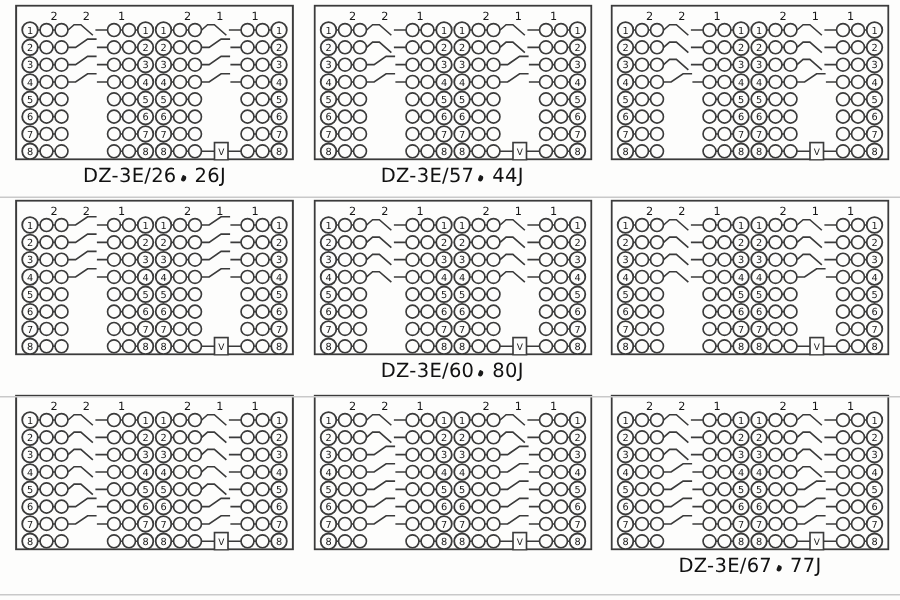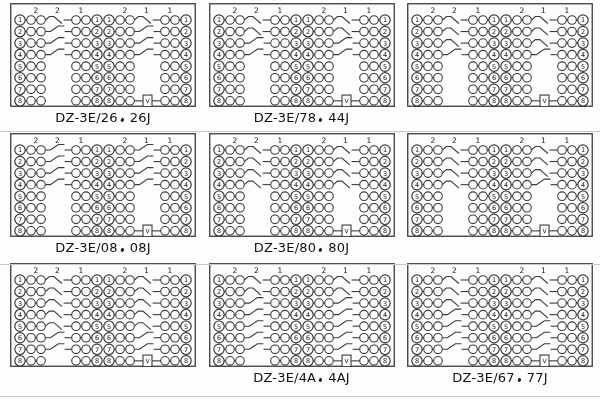--- a/index.html
+++ b/index.html
@@ -408,21 +408,21 @@
             <circle cx="120" cy="97.85000000000001" r="4.3" fill="#fdfdfc" stroke="#3b3b3b" stroke-width="1.1"></circle>
             <circle cx="155" cy="97.85000000000001" r="4.3" fill="#fdfdfc" stroke="#3b3b3b" stroke-width="1.1"></circle>
             <circle cx="165" cy="97.85000000000001" r="4.3" fill="#fdfdfc" stroke="#3b3b3b" stroke-width="1.1"></circle>
             <circle cx="99" cy="97.85000000000001" r="5.2" fill="#fdfdfc" stroke="#3b3b3b" stroke-width="1.2"></circle>
             <text x="99" y="100.25000000000001" font-size="6.5" text-anchor="middle" fill="#161616">8</text>
             <circle cx="176" cy="97.85000000000001" r="5.2" fill="#fdfdfc" stroke="#3b3b3b" stroke-width="1.2"></circle>
             <text x="176" y="100.25000000000001" font-size="6.5" text-anchor="middle" fill="#161616">8</text>
           </g>
         </svg>
         <div class="caption">
-          <span>DZ-3E/78</span>
+          <span>DZ-3E/57</span>
           <span class="csep"></span>
           <span>44J</span>
         </div>
       </div>
       <div class="cell">
         <svg class="diagram" width="186" height="104" viewBox="0 0 186 104">
           <rect x="0.75" y="0.75" width="184.5" height="102.5" fill="none" stroke="#3b3b3b" stroke-width="1.3"></rect>
           <g>
             <text x="26" y="10" font-size="7.5" text-anchor="middle" fill="#161616">2</text>
             <text x="47.5" y="10" font-size="7.5" text-anchor="middle" fill="#161616">2</text>
@@ -802,25 +802,20 @@
             <circle cx="110" cy="97.85000000000001" r="4.3" fill="#fdfdfc" stroke="#3b3b3b" stroke-width="1.1"></circle>
             <circle cx="120" cy="97.85000000000001" r="4.3" fill="#fdfdfc" stroke="#3b3b3b" stroke-width="1.1"></circle>
             <circle cx="155" cy="97.85000000000001" r="4.3" fill="#fdfdfc" stroke="#3b3b3b" stroke-width="1.1"></circle>
             <circle cx="165" cy="97.85000000000001" r="4.3" fill="#fdfdfc" stroke="#3b3b3b" stroke-width="1.1"></circle>
             <circle cx="99" cy="97.85000000000001" r="5.2" fill="#fdfdfc" stroke="#3b3b3b" stroke-width="1.2"></circle>
             <text x="99" y="100.25000000000001" font-size="6.5" text-anchor="middle" fill="#161616">8</text>
             <circle cx="176" cy="97.85000000000001" r="5.2" fill="#fdfdfc" stroke="#3b3b3b" stroke-width="1.2"></circle>
             <text x="176" y="100.25000000000001" font-size="6.5" text-anchor="middle" fill="#161616">8</text>
           </g>
         </svg>
-        <div class="caption">
-          <span>DZ-3E/08</span>
-          <span class="csep"></span>
-          <span>08J</span>
-        </div>
       </div>
       <div class="cell">
         <svg class="diagram" width="186" height="104" viewBox="0 0 186 104">
           <rect x="0.75" y="0.75" width="184.5" height="102.5" fill="none" stroke="#3b3b3b" stroke-width="1.3"></rect>
           <g>
             <text x="26" y="10" font-size="7.5" text-anchor="middle" fill="#161616">2</text>
             <text x="47.5" y="10" font-size="7.5" text-anchor="middle" fill="#161616">2</text>
             <text x="71" y="10" font-size="7.5" text-anchor="middle" fill="#161616">1</text>
             <line x1="10" y1="17" x2="31" y2="17" stroke="#3b3b3b" stroke-width="1.1"></line>
             <line x1="66" y1="17" x2="87" y2="17" stroke="#3b3b3b" stroke-width="1.1"></line>
@@ -1003,21 +998,21 @@
             <circle cx="120" cy="97.85000000000001" r="4.3" fill="#fdfdfc" stroke="#3b3b3b" stroke-width="1.1"></circle>
             <circle cx="155" cy="97.85000000000001" r="4.3" fill="#fdfdfc" stroke="#3b3b3b" stroke-width="1.1"></circle>
             <circle cx="165" cy="97.85000000000001" r="4.3" fill="#fdfdfc" stroke="#3b3b3b" stroke-width="1.1"></circle>
             <circle cx="99" cy="97.85000000000001" r="5.2" fill="#fdfdfc" stroke="#3b3b3b" stroke-width="1.2"></circle>
             <text x="99" y="100.25000000000001" font-size="6.5" text-anchor="middle" fill="#161616">8</text>
             <circle cx="176" cy="97.85000000000001" r="5.2" fill="#fdfdfc" stroke="#3b3b3b" stroke-width="1.2"></circle>
             <text x="176" y="100.25000000000001" font-size="6.5" text-anchor="middle" fill="#161616">8</text>
           </g>
         </svg>
         <div class="caption">
-          <span>DZ-3E/80</span>
+          <span>DZ-3E/60</span>
           <span class="csep"></span>
           <span>80J</span>
         </div>
       </div>
       <div class="cell">
         <svg class="diagram" width="186" height="104" viewBox="0 0 186 104">
           <rect x="0.75" y="0.75" width="184.5" height="102.5" fill="none" stroke="#3b3b3b" stroke-width="1.3"></rect>
           <g>
             <text x="26" y="10" font-size="7.5" text-anchor="middle" fill="#161616">2</text>
             <text x="47.5" y="10" font-size="7.5" text-anchor="middle" fill="#161616">2</text>
@@ -1616,25 +1611,20 @@
             <circle cx="110" cy="97.85000000000001" r="4.3" fill="#fdfdfc" stroke="#3b3b3b" stroke-width="1.1"></circle>
             <circle cx="120" cy="97.85000000000001" r="4.3" fill="#fdfdfc" stroke="#3b3b3b" stroke-width="1.1"></circle>
             <circle cx="155" cy="97.85000000000001" r="4.3" fill="#fdfdfc" stroke="#3b3b3b" stroke-width="1.1"></circle>
             <circle cx="165" cy="97.85000000000001" r="4.3" fill="#fdfdfc" stroke="#3b3b3b" stroke-width="1.1"></circle>
             <circle cx="99" cy="97.85000000000001" r="5.2" fill="#fdfdfc" stroke="#3b3b3b" stroke-width="1.2"></circle>
             <text x="99" y="100.25000000000001" font-size="6.5" text-anchor="middle" fill="#161616">8</text>
             <circle cx="176" cy="97.85000000000001" r="5.2" fill="#fdfdfc" stroke="#3b3b3b" stroke-width="1.2"></circle>
             <text x="176" y="100.25000000000001" font-size="6.5" text-anchor="middle" fill="#161616">8</text>
           </g>
         </svg>
-        <div class="caption">
-          <span>DZ-3E/4A</span>
-          <span class="csep"></span>
-          <span>4AJ</span>
-        </div>
       </div>
       <div class="cell">
         <svg class="diagram" width="186" height="104" viewBox="0 0 186 104">
           <rect x="0.75" y="0.75" width="184.5" height="102.5" fill="none" stroke="#3b3b3b" stroke-width="1.3"></rect>
           <g>
             <text x="26" y="10" font-size="7.5" text-anchor="middle" fill="#161616">2</text>
             <text x="47.5" y="10" font-size="7.5" text-anchor="middle" fill="#161616">2</text>
             <text x="71" y="10" font-size="7.5" text-anchor="middle" fill="#161616">1</text>
             <line x1="10" y1="17" x2="31" y2="17" stroke="#3b3b3b" stroke-width="1.1"></line>
             <line x1="66" y1="17" x2="87" y2="17" stroke="#3b3b3b" stroke-width="1.1"></line>

